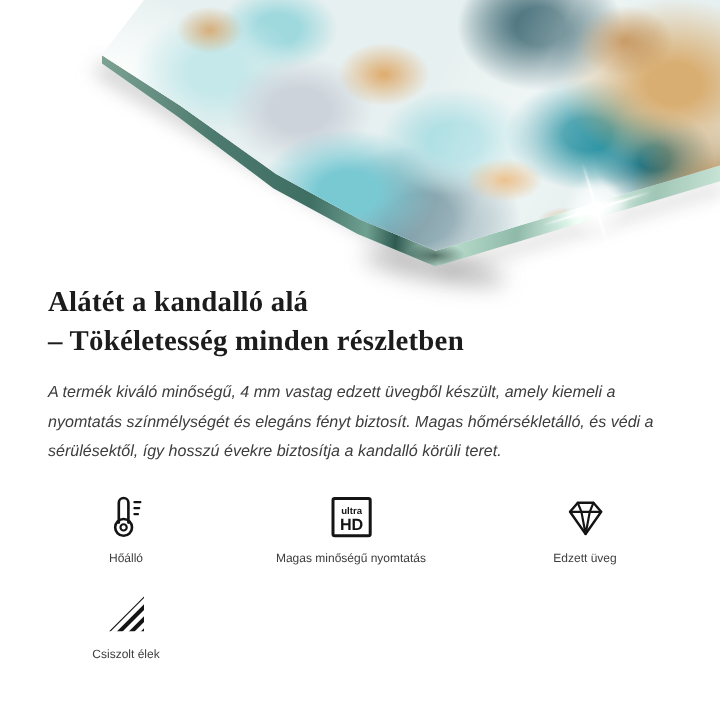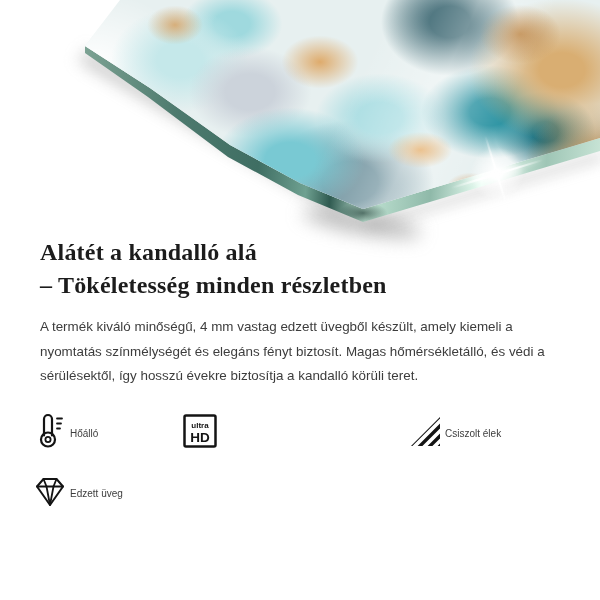--- a/index.html
+++ b/index.html
@@ -92,27 +92,28 @@
     background:linear-gradient(180deg,transparent,#fff 45%,#fff 55%,transparent);
   }
   
   h1{
     margin:4px 40px 0;font-family:"Liberation Serif",serif;font-weight:700;
     font-size:24px;line-height:33px;color:var(--heading-color);letter-spacing:.2px;
   }
   .description{
     margin:13px 40px 0;width:530px;font-size:13.4px;line-height:24.5px;
     color:var(--text-color);
+    font-style:italic;
   }
   
   .features{
     display:grid;grid-template-columns:150px 225px 165px;row-gap:16px;
     margin:18px 0 0 30px;
   }
-  .feature{display:flex;flex-direction:row;align-items:center;}
+  .feature{display:flex;flex-direction:column;align-items:center;}
   .ficon{height:44px;display:flex;align-items:flex-end;justify-content:center;color:var(--icon-color);}
   .ficon svg{width:40px;height:40px;display:block;}
   .flabel{margin-top:9px;font-size:10px;color:var(--text-color);white-space:nowrap;}
   .hd-text{font-family:"Liberation Sans",sans-serif;font-weight:bold;fill:currentColor;}
 </style>
 </head>
 <body>
 
 <div class="page">
 
@@ -144,46 +145,47 @@
     </div>
 
     <div class="feature">
       <div class="ficon">
         <svg viewBox="0 0 40 40" fill="none" stroke="currentColor">
           <rect x="4.5" y="4.5" width="31" height="31" rx="1.5" stroke-width="2.5"></rect>
           <text class="hd-text" x="20" y="17" font-size="8" text-anchor="middle" stroke="none">ultra</text>
           <text class="hd-text" x="20" y="31" font-size="13.5" text-anchor="middle" stroke="none">HD</text>
         </svg>
       </div>
+      <div class="flabel">Magas minőségű nyomtatás</div>
     </div>
 
+
+    <div class="feature">
+      <div class="ficon">
+        <svg viewBox="0 0 40 40" fill="none" stroke="currentColor" stroke-linecap="round" stroke-linejoin="round">
+          <path d="M7 15.5 L13.5 8 H26.5 L33 15.5 L20 34 Z" stroke-width="2"></path>
+          <path d="M7 15.5 H33" stroke-width="1.8"></path>
+          <path d="M13.5 8 L16.5 15.5 M26.5 8 L23.5 15.5" stroke-width="1.8"></path>
+          <path d="M16.5 15.5 L20 34 M23.5 15.5 L20 34" stroke-width="1.8"></path>
+        </svg>
+      </div>
+      <div class="flabel">Edzett üveg</div>
+    </div>
 
     <div class="feature">
       <div class="ficon">
         <svg viewBox="0 0 40 40" fill="none" stroke="currentColor">
           <defs>
               <clipPath id="tri">
                 <path d="M6 35 L35 6 V35 Z"></path>
               </clipPath>
             </defs>
           <g clip-path="url(#tri)" stroke-width="3.4">
             <path d="M3 37 L37 3 M8 42 L42 8 M13 47 L47 13 M18 52 L52 18 M23 57 L57 23"></path>
           </g>
         </svg>
       </div>
       <div class="flabel">Csiszolt élek</div>
     </div>
 
-    <div class="feature">
-      <div class="ficon">
-        <svg viewBox="0 0 40 40" fill="none" stroke="currentColor" stroke-linecap="round" stroke-linejoin="round">
-          <path d="M7 15.5 L13.5 8 H26.5 L33 15.5 L20 34 Z" stroke-width="2"></path>
-          <path d="M7 15.5 H33" stroke-width="1.8"></path>
-          <path d="M13.5 8 L16.5 15.5 M26.5 8 L23.5 15.5" stroke-width="1.8"></path>
-          <path d="M16.5 15.5 L20 34 M23.5 15.5 L20 34" stroke-width="1.8"></path>
-        </svg>
-      </div>
-      <div class="flabel">Edzett üveg</div>
-    </div>
-
 
   </div>
 </div>
 
 </body></html>

